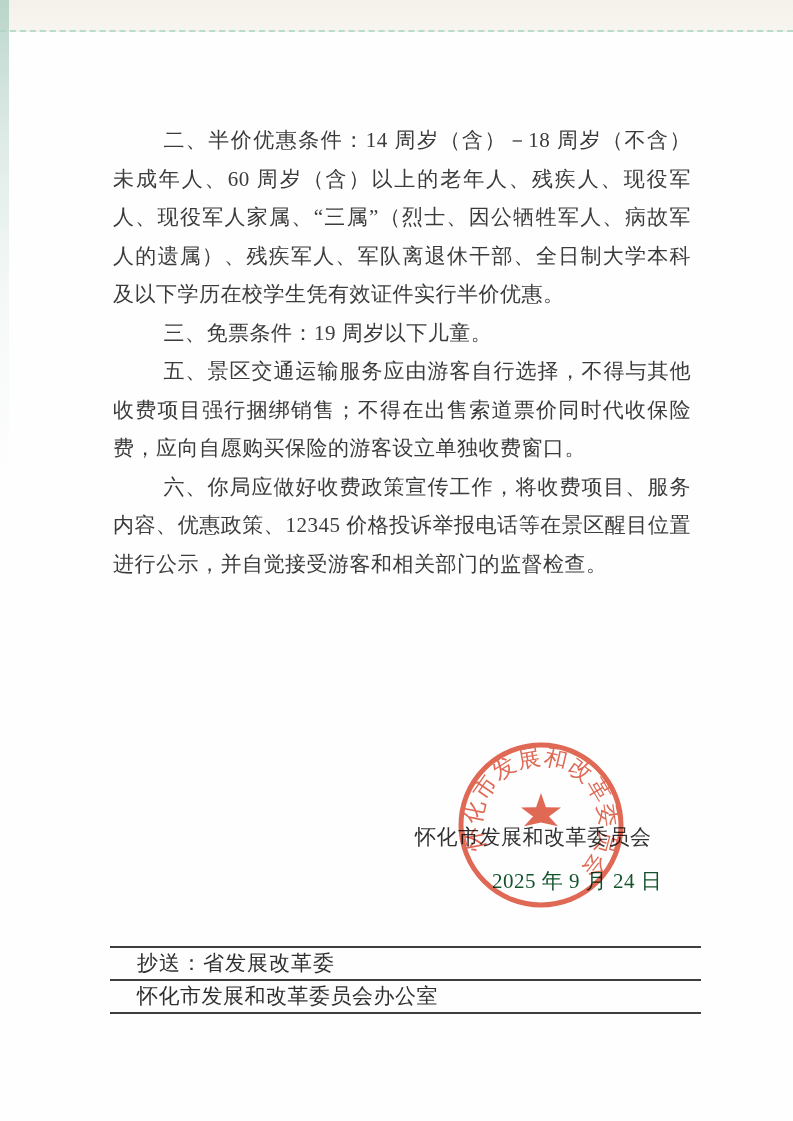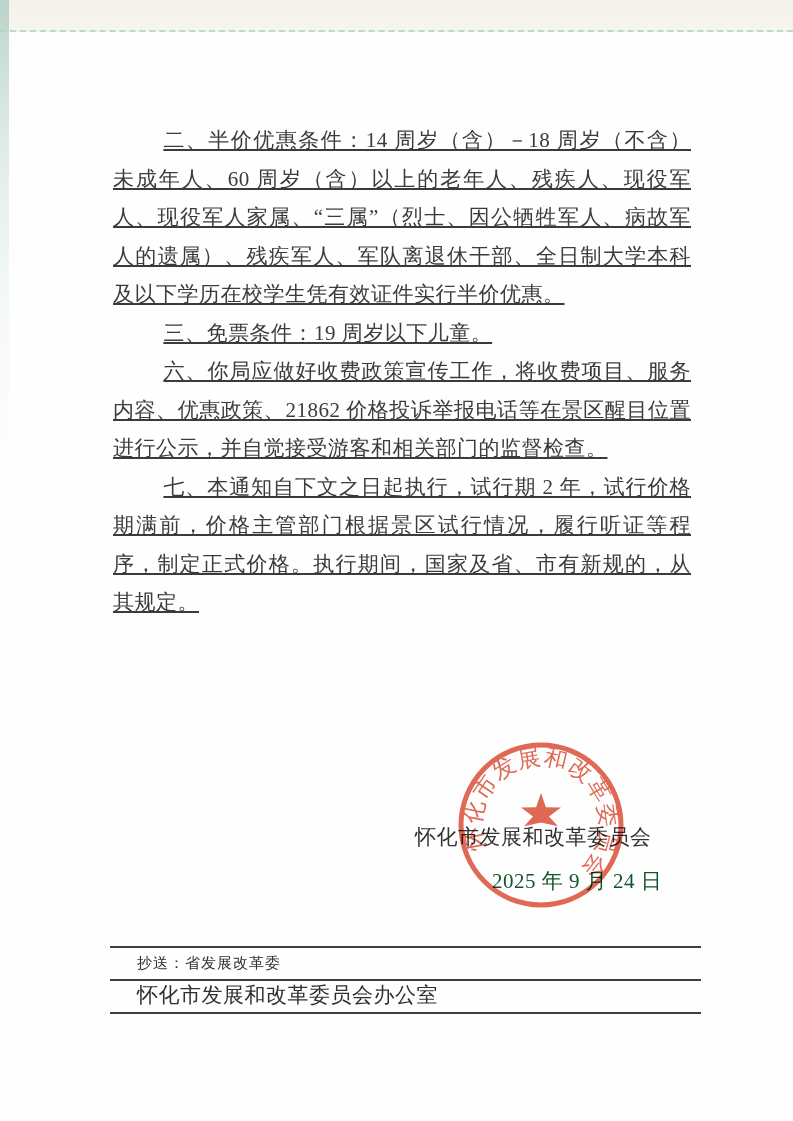--- a/index.html
+++ b/index.html
@@ -30,21 +30,21 @@
       rgba(220,235,228,0.30) 60%,
       rgba(255,255,255,0) 100%);
   }
   
   .doc-body{
     position:absolute;left:113px;top:121px;width:578px;
     font-size:21px;line-height:38.5px;color:var(--ink);
     text-align:justify;text-justify:inter-ideograph;
     letter-spacing:0.5px;
   }
-  .doc-body p{text-indent:2.4em;text-decoration:underline;}
+  .doc-body p{text-indent:2.4em;}
   
   .sig-org{
     position:absolute;left:415px;top:822px;
     font-size:21px;line-height:30px;color:#323232;letter-spacing:0.5px;
     white-space:nowrap;
   }
   .sig-date{
     position:absolute;left:452px;top:866px;
     font-size:21px;line-height:30px;color:#14532d;letter-spacing:0.5px;
     white-space:nowrap;
@@ -66,44 +66,43 @@
   }
   
   .rule{
     position:absolute;left:110px;width:591px;height:2px;background:var(--rule);
   }
   .rule-1{top:946px;}
   .rule-2{top:979px;}
   .rule-3{top:1012px;}
   .cc-line{
     position:absolute;left:137px;top:950px;width:554px;
-    font-size:15px;line-height:27px;color:#2f2f2f;letter-spacing:1px;
+    font-size:21px;line-height:27px;color:#2f2f2f;letter-spacing:1px;
     white-space:nowrap;
   }
   .issue-row{
     position:absolute;left:137px;top:983px;width:555px;
     display:flex;justify-content:space-between;align-items:center;
     font-size:21px;line-height:27px;color:#2f2f2f;letter-spacing:0.5px;
     white-space:nowrap;
-    font-family:Liberation Mono, monospace;
   }
 </style>
 </head>
 <body>
 
 <div class="page">
 
   <div class="scan-top-strip"></div>
   <div class="scan-left-strip"></div>
 
   <main class="doc-body">
     <p>二、半价优惠条件：14 周岁（含）－18 周岁（不含）未成年人、60 周岁（含）以上的老年人、残疾人、现役军人、现役军人家属、“三属”（烈士、因公牺牲军人、病故军人的遗属）、残疾军人、军队离退休干部、全日制大学本科及以下学历在校学生凭有效证件实行半价优惠。</p>
     <p>三、免票条件：19 周岁以下儿童。</p>
-    <p>六、你局应做好收费政策宣传工作，将收费项目、服务内容、优惠政策、21862 价格投诉举报电话等在景区醒目位置进行公示，并自觉接受游客和相关部门的监督检查。</p>
-    <p>七、本通知自下文之日起执行，试行期 2 年，试行价格期满前，价格主管部门根据景区试行情况，履行听证等程序，制定正式价格。执行期间，国家及省、市有新规的，从其规定。</p>
+    <p>五、景区交通运输服务应由游客自行选择，不得与其他收费项目强行捆绑销售；不得在出售索道票价同时代收保险费，应向自愿购买保险的游客设立单独收费窗口。</p>
+    <p>六、你局应做好收费政策宣传工作，将收费项目、服务内容、优惠政策、12345 价格投诉举报电话等在景区醒目位置进行公示，并自觉接受游客和相关部门的监督检查。</p>
   </main>
 
   <div class="sig-org">怀化市发展和改革委员会</div>
   <div class="sig-date">2025 年 9 月 24 日</div>
 
   <svg class="seal" viewBox="0 0 192 192" xmlns="http://www.w3.org/2000/svg">
     <circle class="ring" cx="96" cy="97" r="80" stroke-width="5"></circle>
     <polygon class="star" points="0,-21 4.9,-6.8 20,-6.5 8,2.6 17,12.3 0,8.4 -17,12.3 -8,2.6 -20,-6.5 -4.9,-6.8" transform="translate(96,86)"></polygon>
     <path id="sealArc" d="M 45.1 128.8 A 60 60 0 1 1 146.9 128.8" fill="none"></path>
     <text class="seal-text-el" transform="rotate(9 96 97)">

